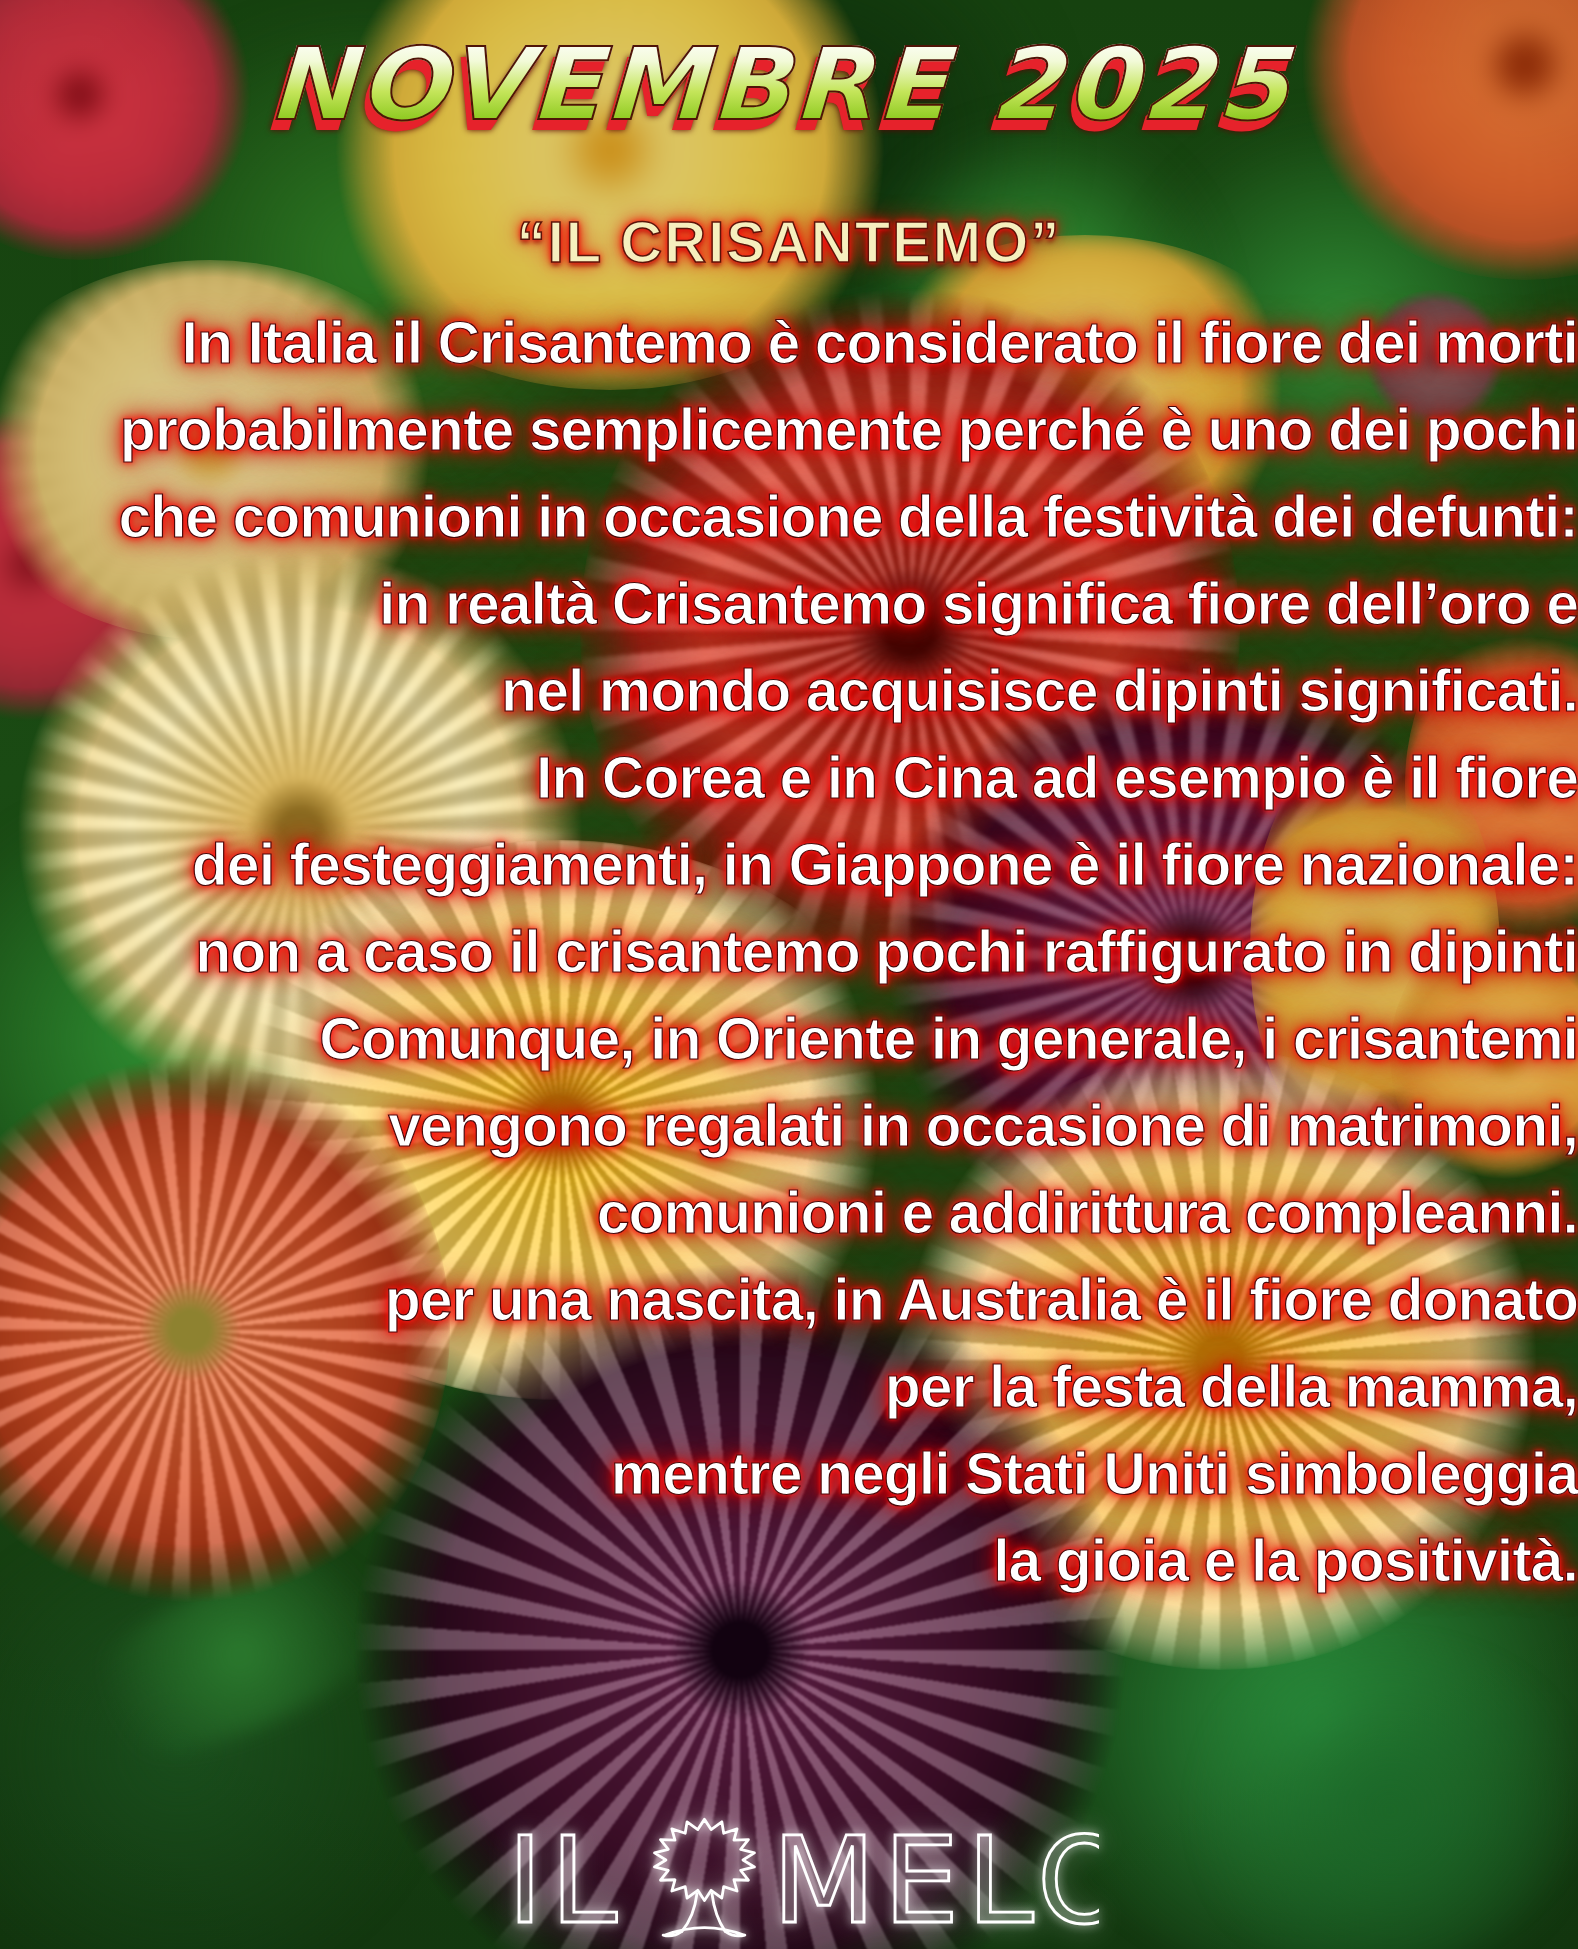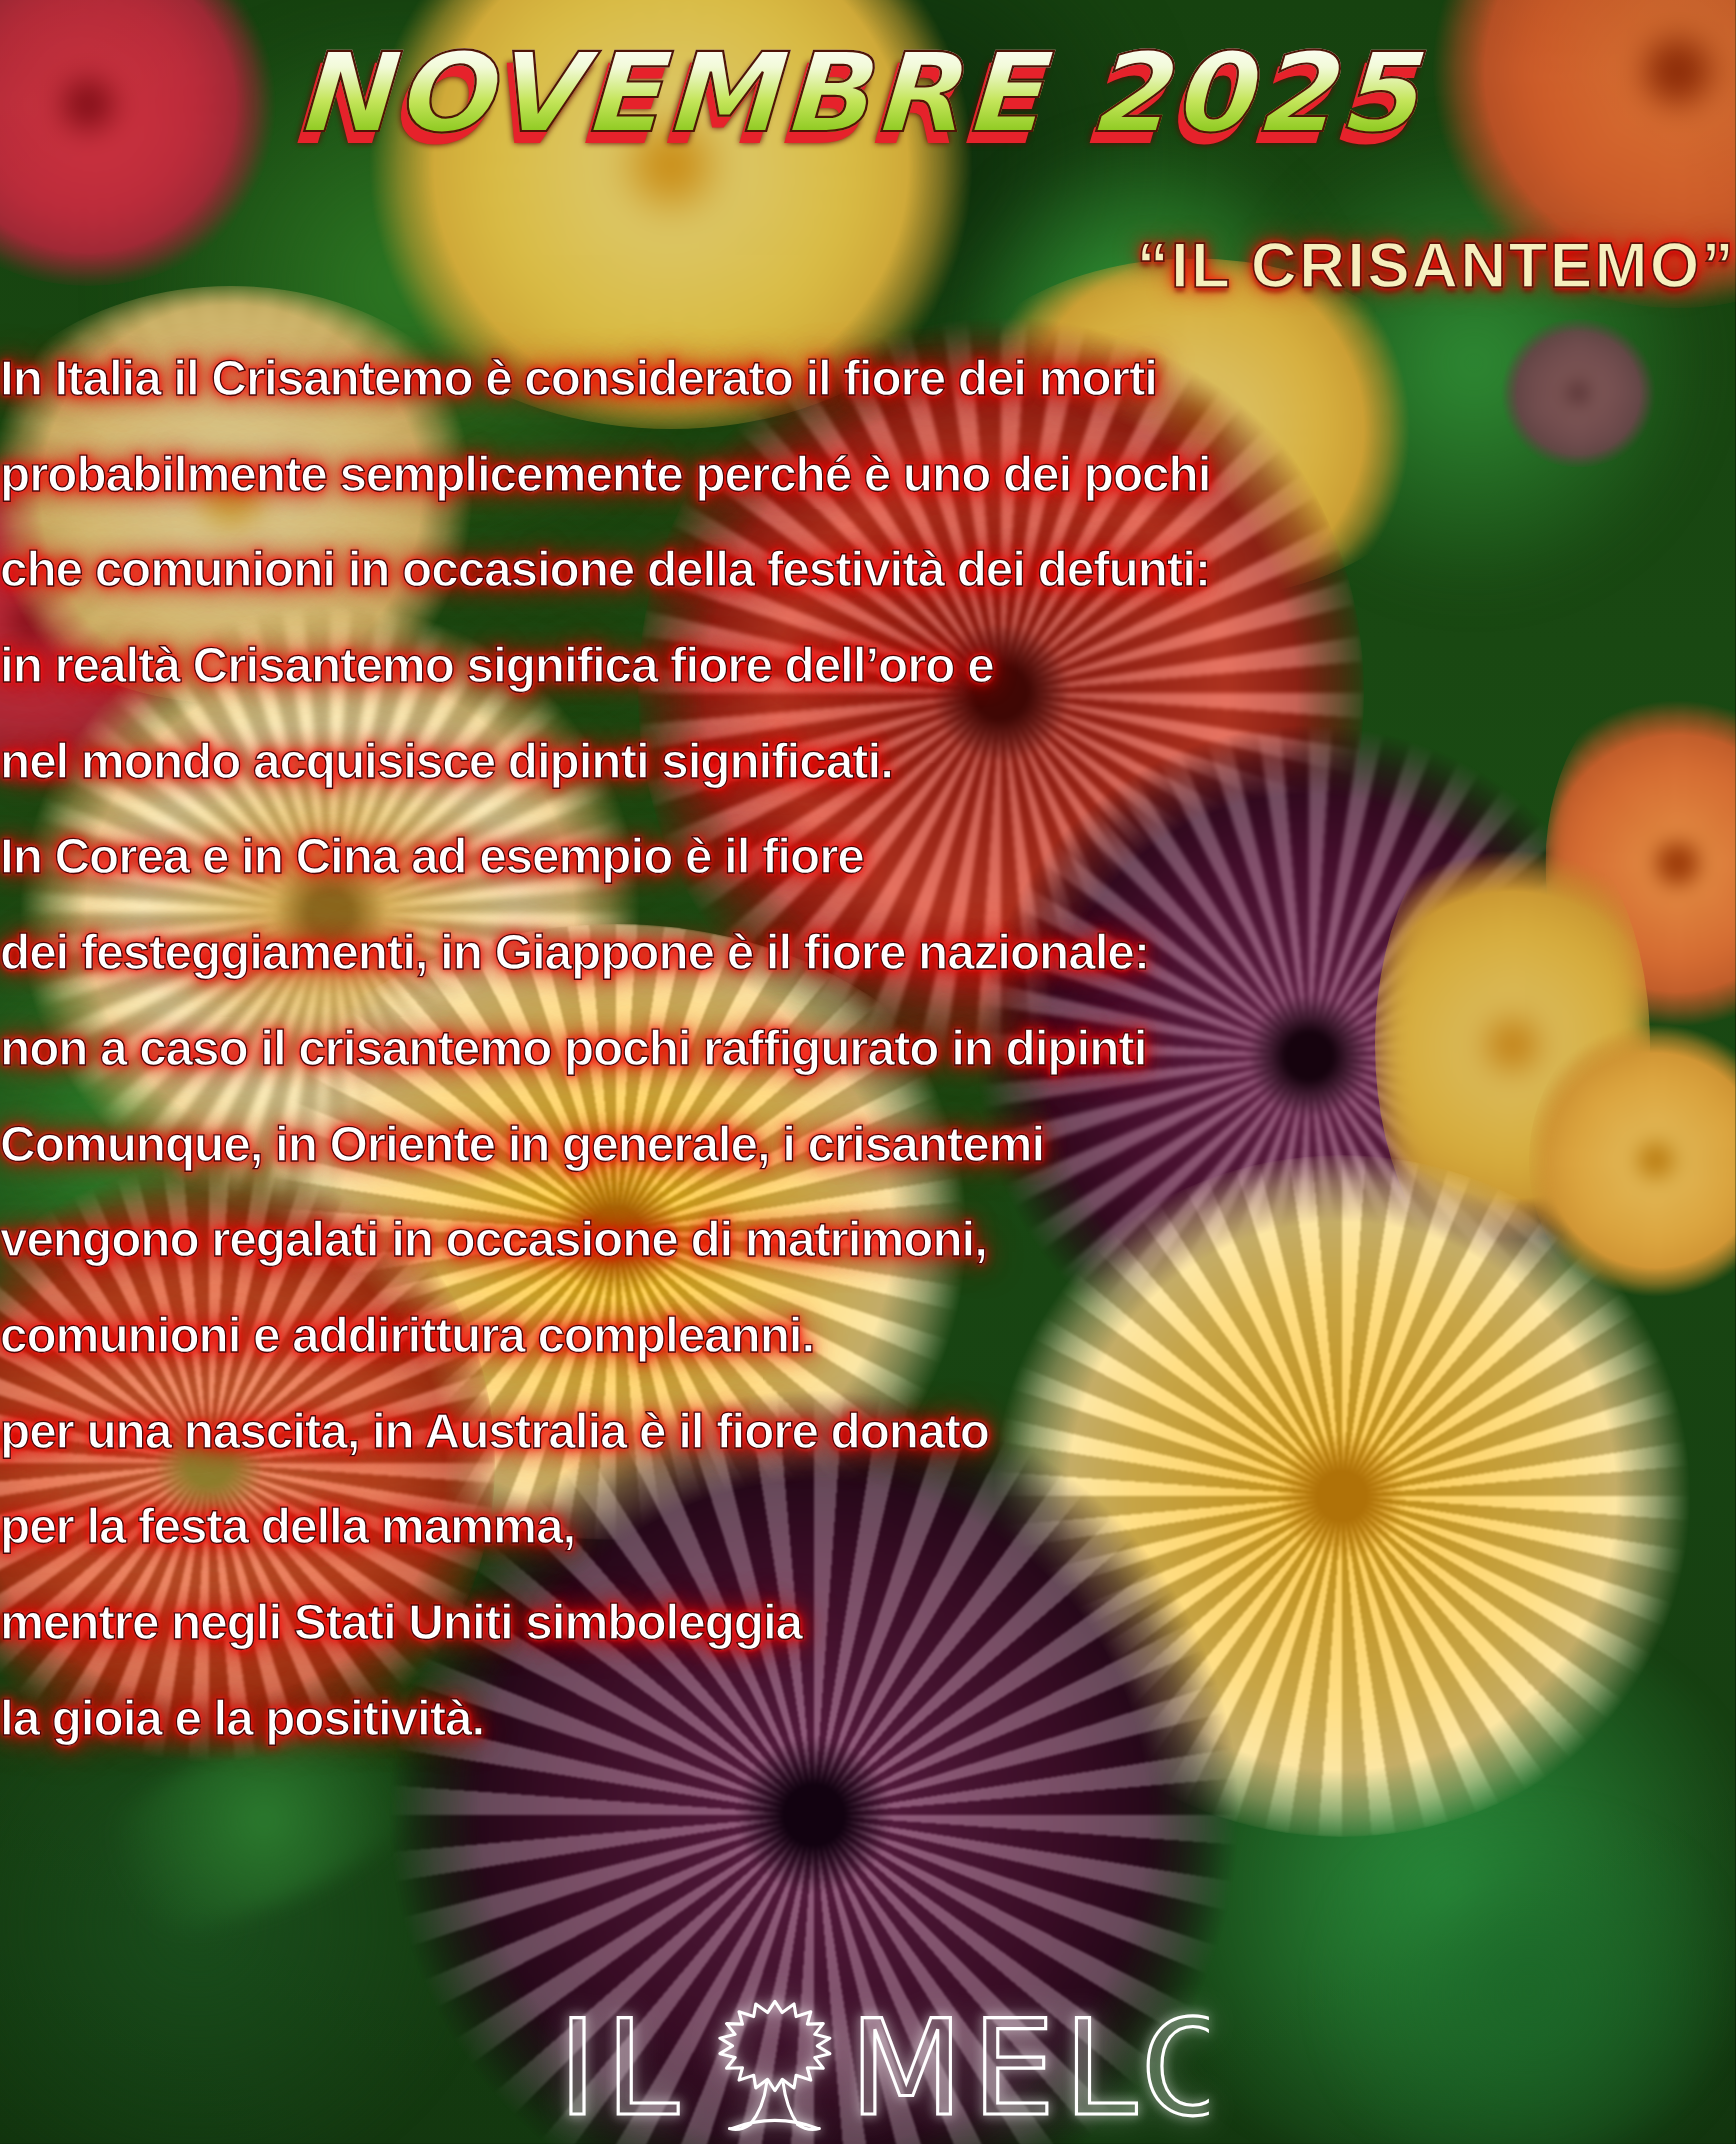--- a/index.html
+++ b/index.html
@@ -59,29 +59,29 @@
     font-weight:bold;font-style:italic;font-size:100px;letter-spacing:3px;
     transform:skewX(-5deg) scaleX(1.04);white-space:pre;
   }
   .title-shadow{color:#e6222b;transform:translate(-6px,11px) skewX(-5deg) scaleX(1.04);text-shadow:0 0 6px #5a0505;}
   .title-main{
     background:linear-gradient(180deg,#ffffff 8%,#f2fad8 30%,#c4e55a 56%,#93cc26 78%,#78b417 100%);
     -webkit-background-clip:text;background-clip:text;color:transparent;
     -webkit-text-stroke:2px #4f1407;
   }
   .subtitle{
-    position:absolute;left:0;right:0;top:208px;text-align:right;
+    position:absolute;left:0;right:0;top:208px;text-align:center;
     font-weight:bold;font-size:58px;letter-spacing:2px;color:#f6efbe;white-space:pre;
     -webkit-text-stroke:1.5px #5c1408;
     text-shadow:0 0 5px #ff1a1a,0 0 12px #ff0000,0 0 24px #d80000,0 4px 4px rgba(60,0,0,.5);
   }
   .body-text{position:absolute;left:0;right:0;top:300px;}
   .body-line{
-    height:87px;line-height:87px;text-align:left;white-space:pre;
-    font-weight:bold;font-size:45px;letter-spacing:-1px;color:#ffffff;
+    height:87px;line-height:87px;text-align:right;white-space:pre;
+    font-weight:bold;font-size:59px;letter-spacing:-1px;color:#ffffff;
     -webkit-text-stroke:1.2px #4a0808;
     text-shadow:0 0 4px #ff2020,0 0 10px #ff0000,0 0 20px #e00000,0 0 34px #b40000;
   }
   
   .logo{position:absolute;left:50%;top:1792px;transform:translateX(-50%);
         filter:drop-shadow(0 0 5px rgba(255,255,255,.85)) drop-shadow(0 0 14px rgba(255,255,255,.4));}
   .logo text{
     font-family:"DejaVu Sans","Liberation Sans",sans-serif;
     font-size:128px;letter-spacing:8px;fill:none;stroke:#ffffff;stroke-width:3px;
   }

